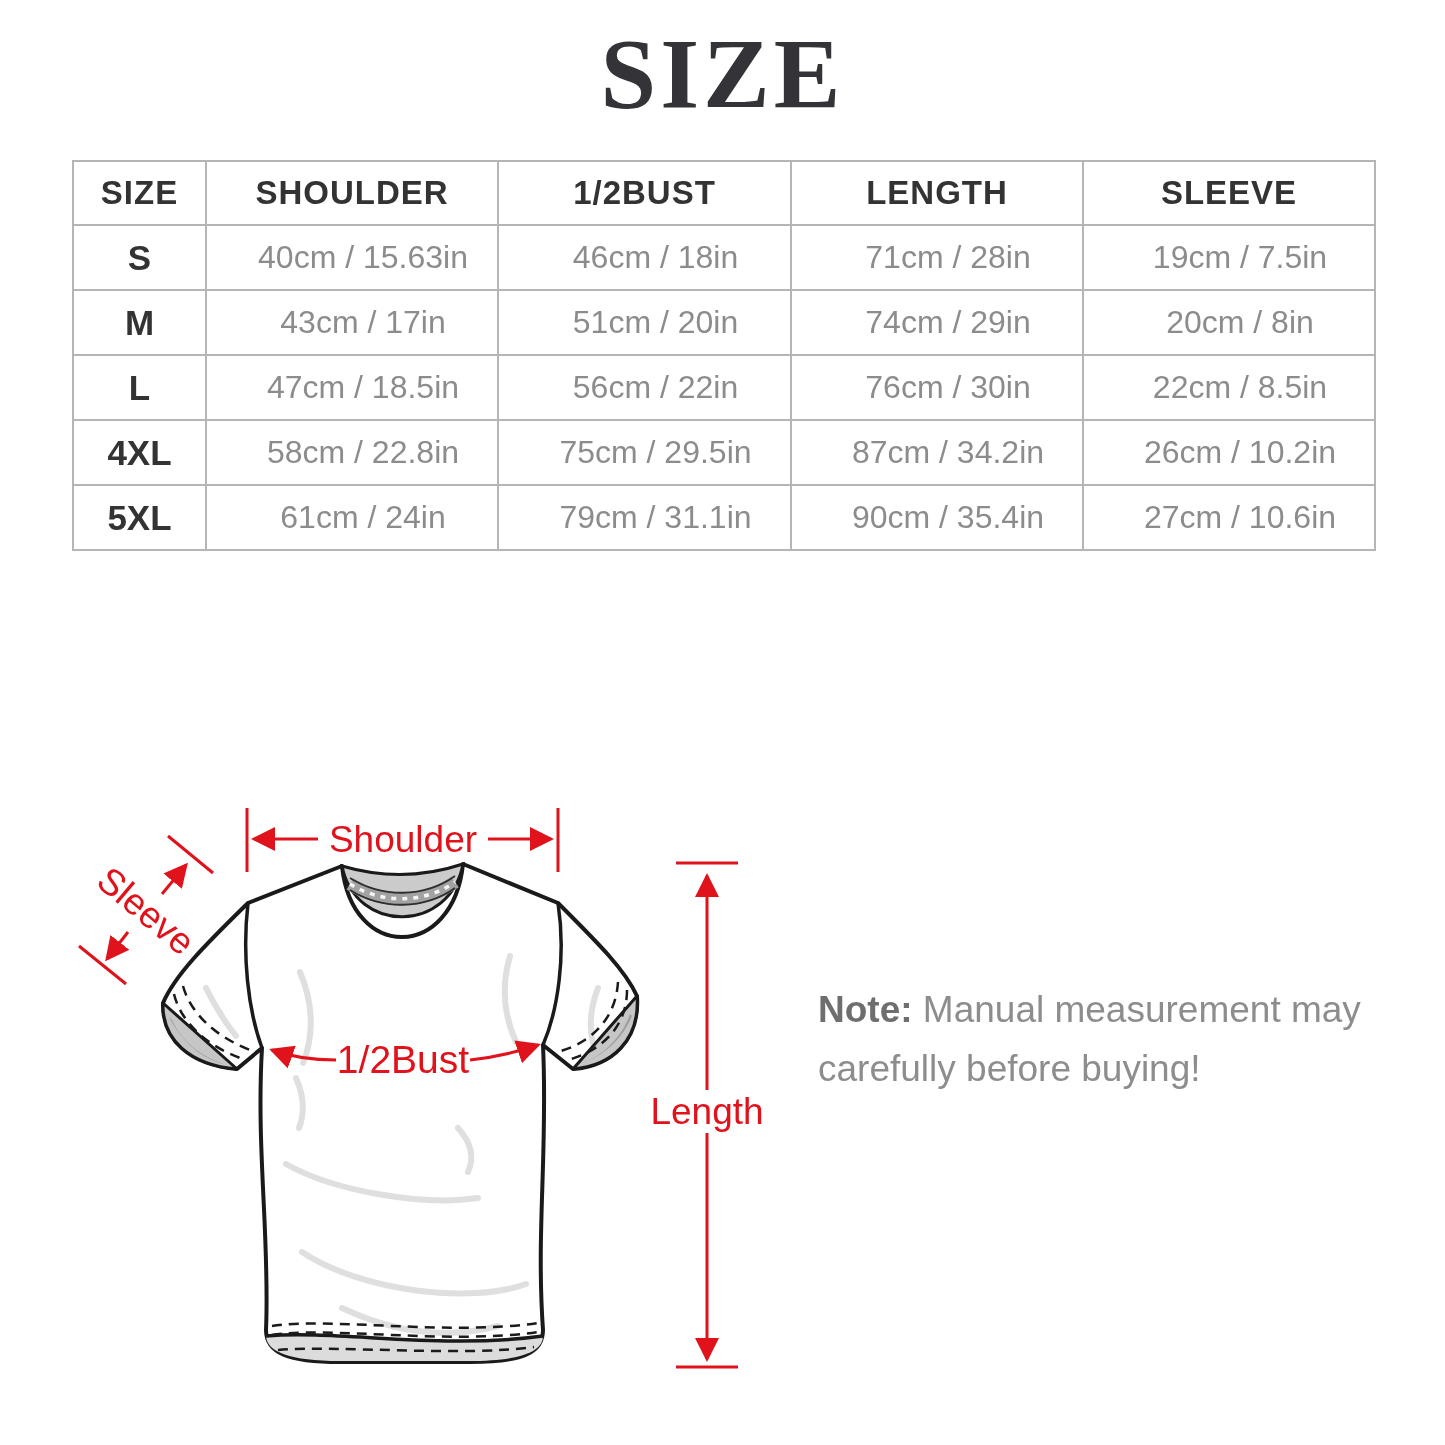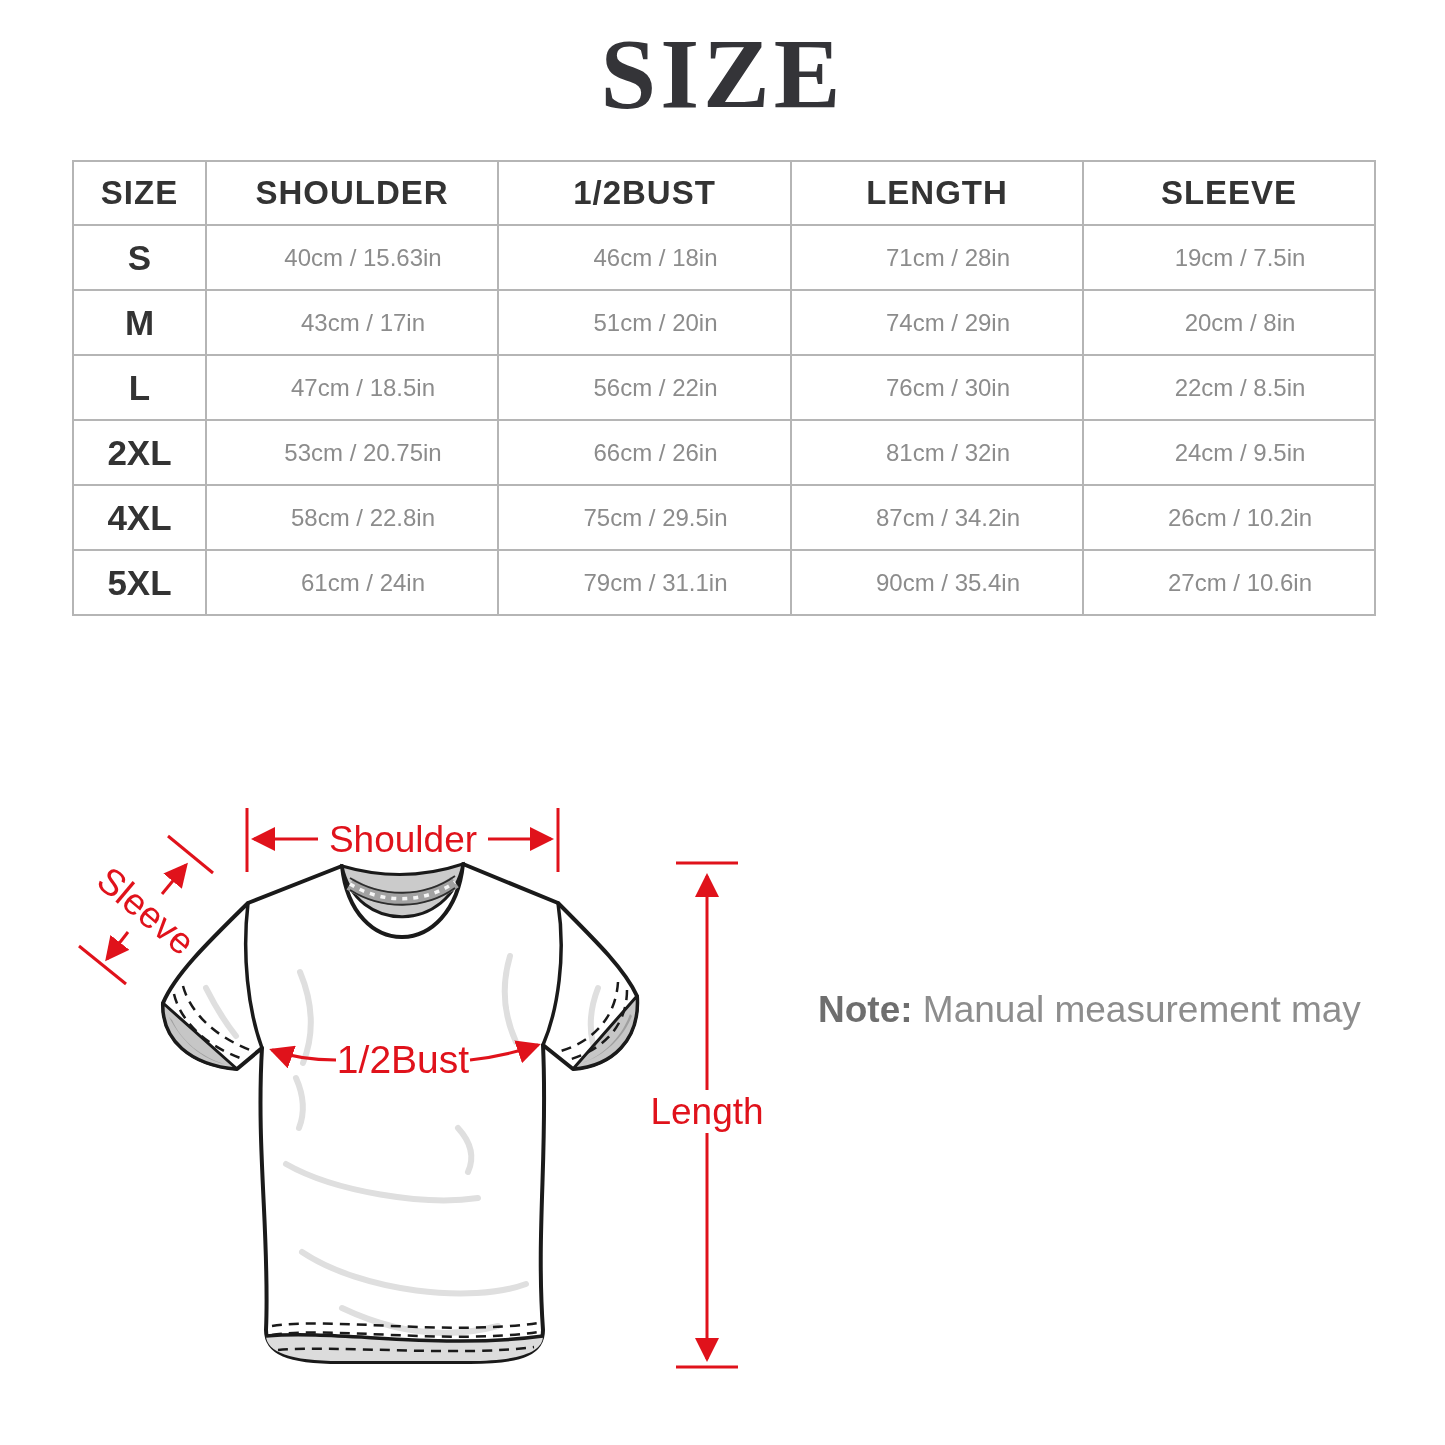--- a/index.html
+++ b/index.html
@@ -41,21 +41,21 @@
   }
   table.size-table thead tr{height:64px;}
   table.size-table tbody tr{height:65px;}
   table.size-table th{
     font-size:33px;font-weight:700;color:var(--text-dark);letter-spacing:1px;
   }
   td.size-cell{
     font-size:35px;font-weight:700;color:var(--text-dark);
   }
   td.measure-cell{
-    font-size:24px;font-weight:400;color:var(--text-gray);padding-left:22px;
+    font-size:32px;font-weight:400;color:var(--text-gray);padding-left:22px;
   }
 
   .diagram-svg{position:absolute;left:0px;top:780px;width:800px;height:665px;}
 
   .outline{fill:#ffffff;stroke:var(--line-black);stroke-width:4;stroke-linejoin:round;}
   .seam{fill:none;stroke:var(--line-black);stroke-width:3.5;stroke-linecap:round;}
   .cuff{fill:#c6c6c6;stroke:var(--line-black);stroke-width:3;stroke-linejoin:round;}
   .cuff-shadow{fill:#9f9f9f;stroke:none;}
   .stitch{fill:none;stroke:var(--line-black);stroke-width:2.5;stroke-dasharray:10 7;}
   .collar-inner{fill:#cbcbcb;stroke:var(--line-black);stroke-width:3;}
@@ -119,27 +119,20 @@
         <td class="measure-cell">51cm / 20in</td>
         <td class="measure-cell">74cm / 29in</td>
         <td class="measure-cell">20cm / 8in</td>
       </tr>
       <tr>
         <td class="size-cell">L</td>
         <td class="measure-cell">47cm / 18.5in</td>
         <td class="measure-cell">56cm / 22in</td>
         <td class="measure-cell">76cm / 30in</td>
         <td class="measure-cell">22cm / 8.5in</td>
-      </tr>
-      <tr>
-        <td class="size-cell">2XL</td>
-        <td class="measure-cell">53cm / 20.75in</td>
-        <td class="measure-cell">66cm / 26in</td>
-        <td class="measure-cell">81cm / 32in</td>
-        <td class="measure-cell">24cm / 9.5in</td>
       </tr>
       <tr>
         <td class="size-cell">4XL</td>
         <td class="measure-cell">58cm / 22.8in</td>
         <td class="measure-cell">75cm / 29.5in</td>
         <td class="measure-cell">87cm / 34.2in</td>
         <td class="measure-cell">26cm / 10.2in</td>
       </tr>
       <tr>
         <td class="size-cell">5XL</td>
@@ -245,15 +238,16 @@
       <line class="red-line" x1="676" y1="863" x2="738" y2="863"></line>
       <line class="red-line" x1="676" y1="1367" x2="738" y2="1367"></line>
       <line class="red-line" x1="707" y1="1090" x2="707" y2="876" marker-end="url(#arr)"></line>
       <line class="red-line" x1="707" y1="1133" x2="707" y2="1359" marker-end="url(#arr)"></line>
       <text class="red-text" x="707" y="1124" text-anchor="middle">Length</text>
     </g>
   </svg>
 
   <div class="note">
     <div class="note-line"><span class="note-prefix">Note:</span> <span>Manual measurement may</span></div>
+    <div class="note-line">carefully before buying!</div>
   </div>
 
 </div>
 
 </body></html>

